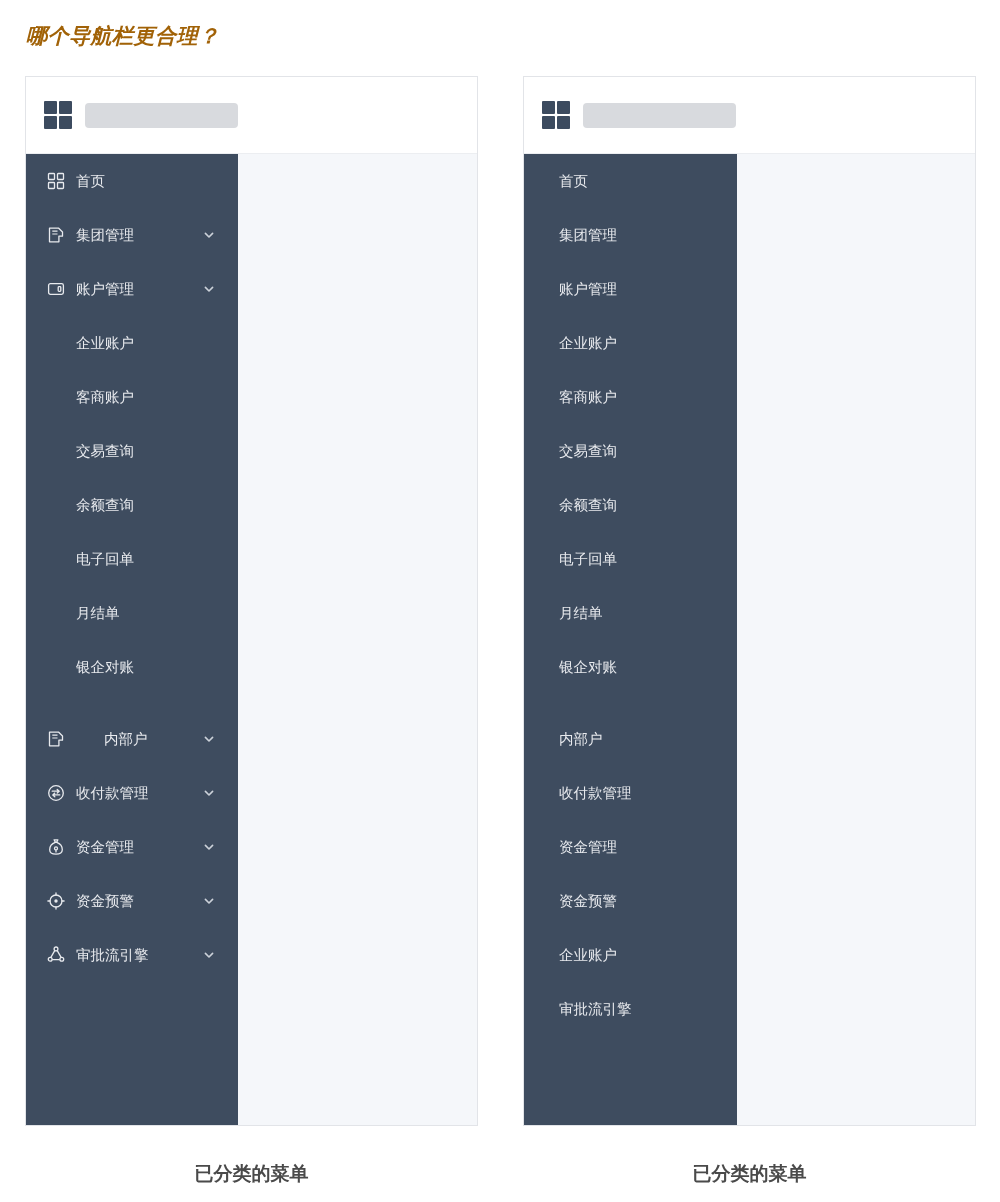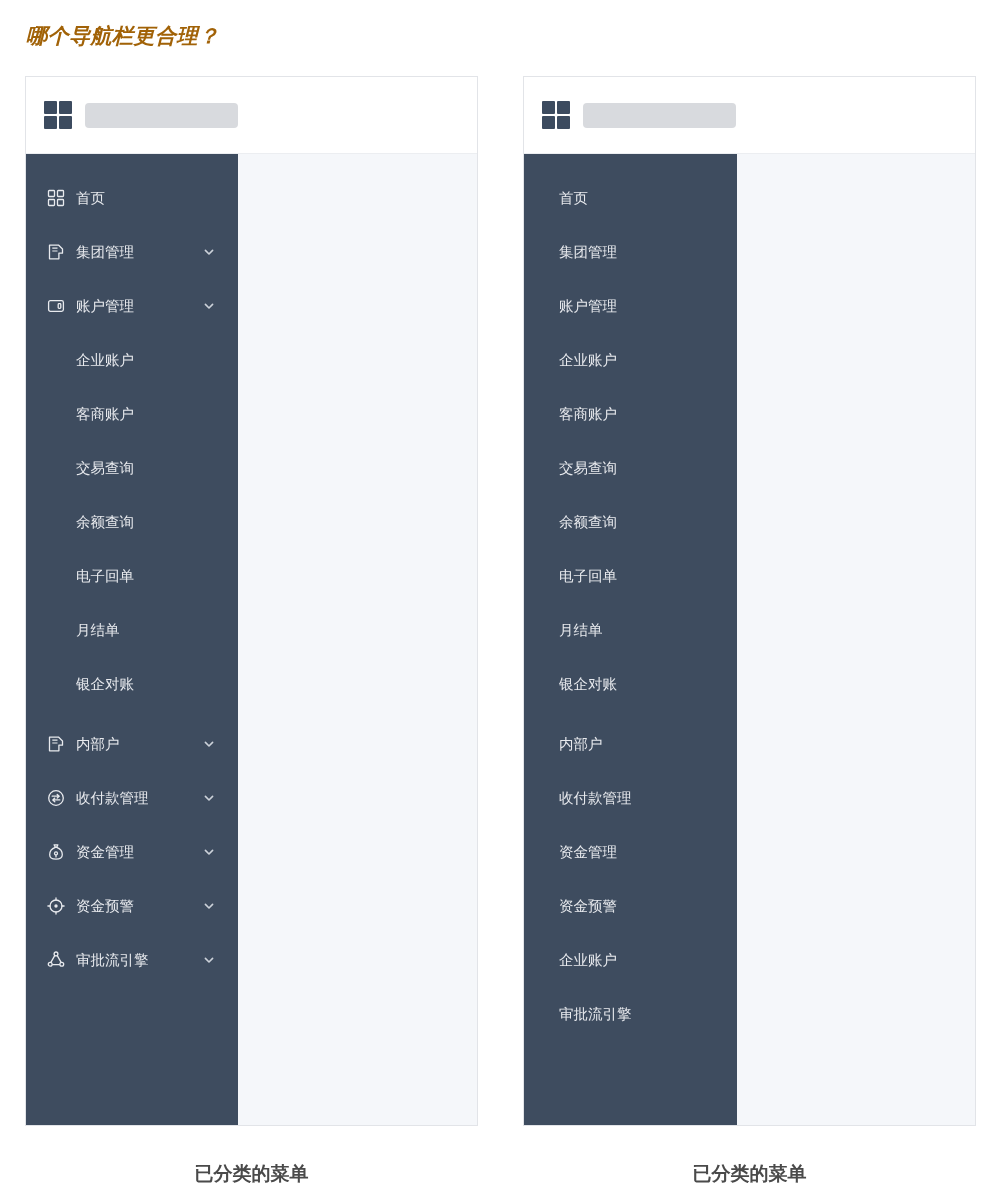--- a/index.html
+++ b/index.html
@@ -85,21 +85,21 @@
   .panel-body {
     position: relative;
     height: 972px;
     display: flex;
   }
 
   .sidebar {
     background: #3e4c5f;
     height: 100%;
     flex: 0 0 auto;
-    padding-top: 29px;
+    padding-top: 12px;
     overflow: hidden;
   }
   .panel-col.left  .sidebar { width: 212px; }
   .panel-col.right .sidebar { width: 213px; }
 
   .content-area {
     flex: 1 1 auto;
     background: #f5f7fa;
     height: 100%;
   }
@@ -109,21 +109,21 @@
     position: relative;
     display: flex;
     align-items: center;
     height: 30px;
     margin-bottom: 24px;
     color: #e8eaee;
     font-size: 14.5px;
     white-space: nowrap;
     cursor: pointer;
   }
-  .nav-item.gap-before { margin-top: 30px; }
+  .nav-item.gap-before { margin-top: 42px; gap: 28px; }
 
   
   .nav-item.parent { padding-left: 21px; }
   .nav-item.parent .nav-icon {
     width: 18px;
     height: 18px;
     flex: 0 0 auto;
     margin-right: 11px;
     display: block;
   }

